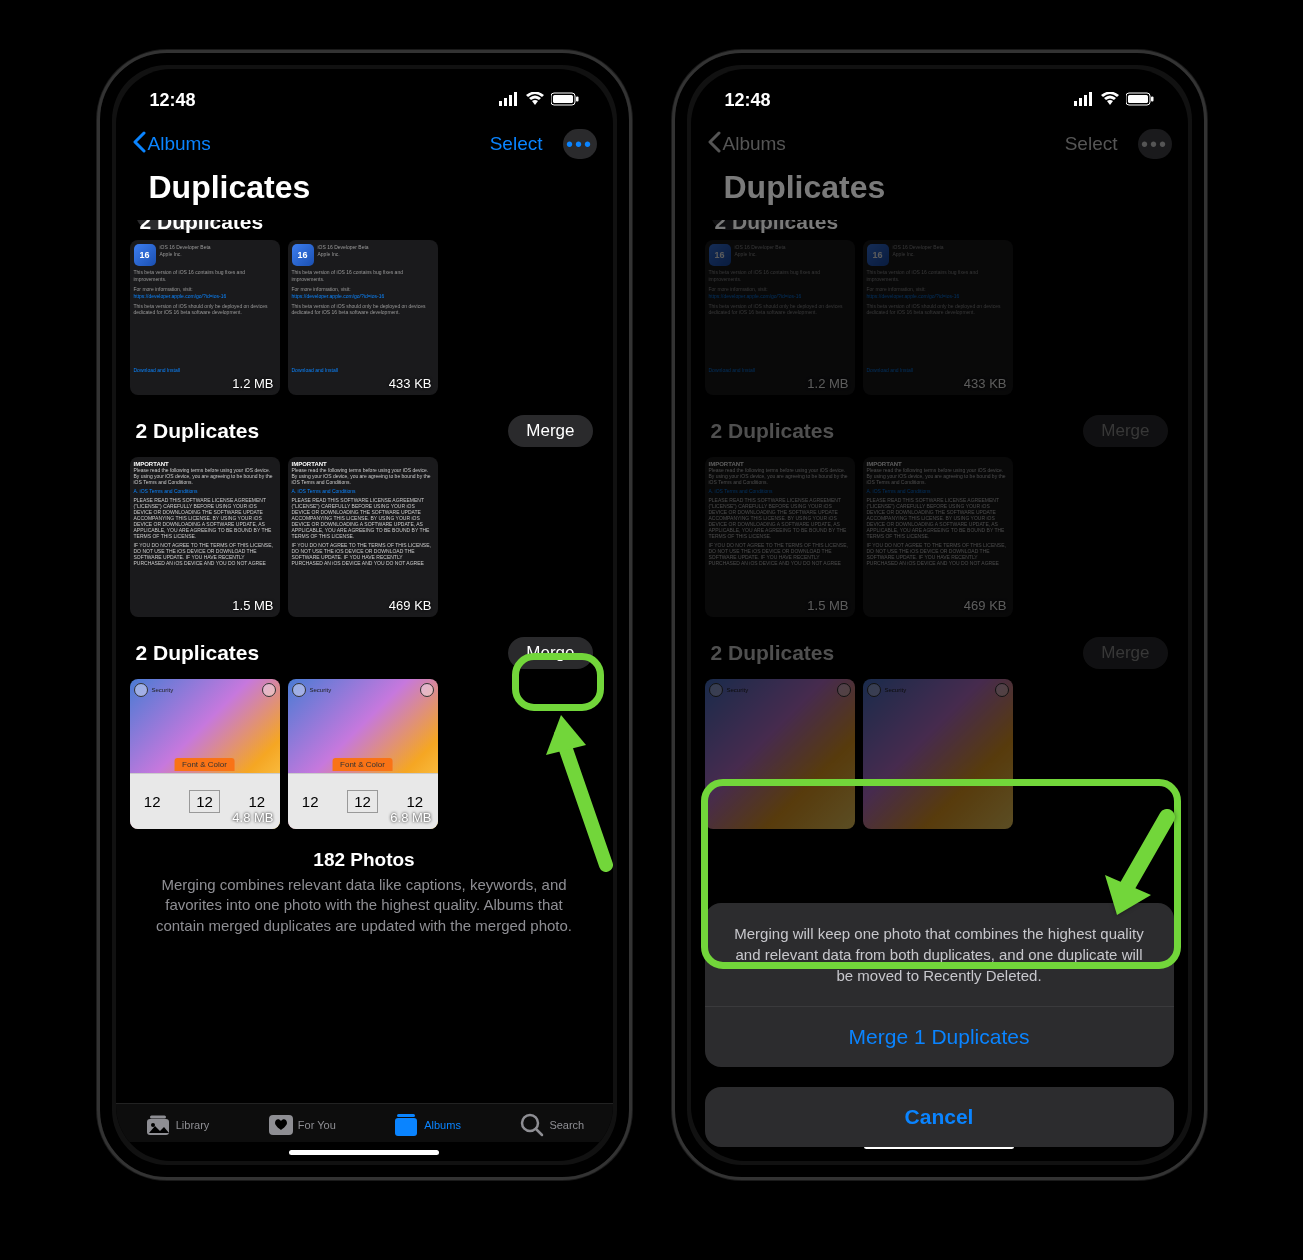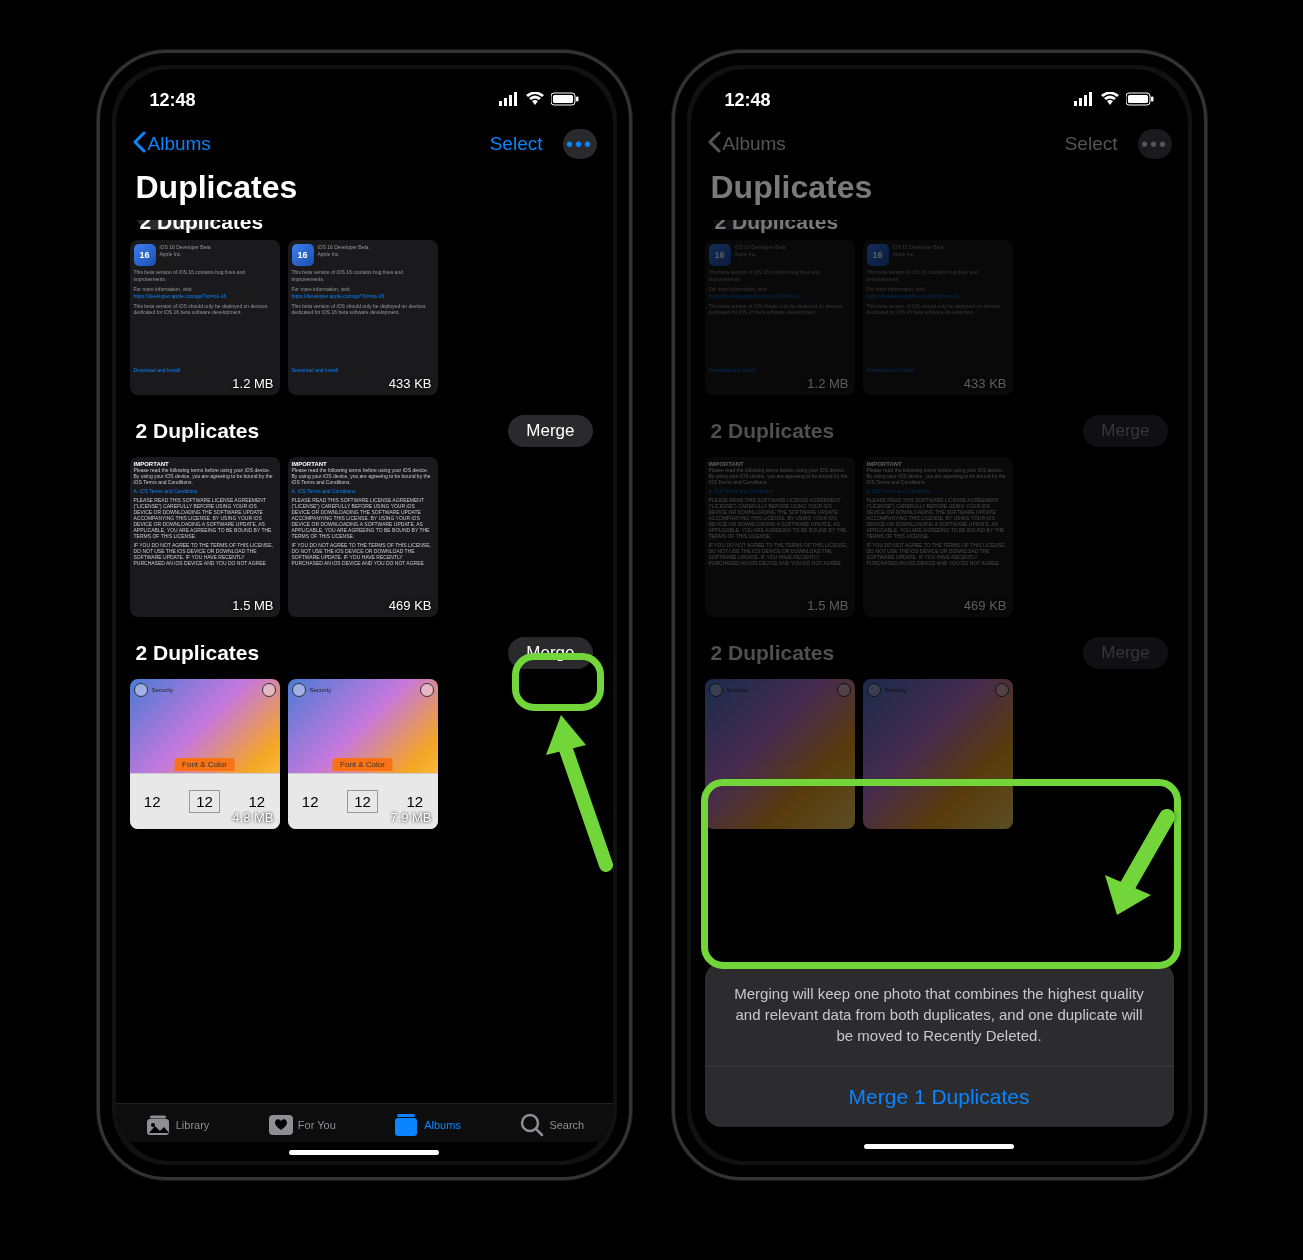--- a/index.html
+++ b/index.html
@@ -60,21 +60,21 @@
     display: flex;
     align-items: center;
     justify-content: space-between;
     padding: 8px 16px 6px;
   }
   .back-area { display:flex; align-items:center; gap:2px; color:#0a84ff; font-size:19px; }
   .right-nav { display:flex; align-items:center; gap:10px; }
   .select-btn { color:#0a84ff; font-size:19px; font-weight:500; padding:4px 10px; }
   .more-pill { background:#2a2a2c; color:#0a84ff; width:34px; height:30px; border-radius:15px; display:flex; align-items:center; justify-content:center; font-size:20px; letter-spacing:2px; }
   .title {
-    color:#fff; font-size:32px; font-weight:700; padding: 4px 20px 14px;
+    color:#fff; font-size:32px; font-weight:700; padding: 4px 33px 14px;
   }
   .content { flex:1; overflow:hidden; padding: 0 10px; }
   
   .group-header { display:flex; align-items:center; justify-content:space-between; padding:6px 10px 10px; }
   .group-header .lbl { color:#fff; font-size:21px; font-weight:600; }
   .merge-btn { background:#2a2a2c; color:#fff; border-radius:20px; padding:6px 18px; font-size:17px; font-weight:500; }
   
   .thumbs {
     display:flex; gap:8px; padding: 0 4px;
   }
@@ -279,25 +279,27 @@
                 <span class="circ"></span>
                 <span>Security</span>
                 <span class="circ" style="margin-left:auto;"></span>
               </div>
             <div class="panel">
               <span class="panel-title">Font &amp; Color</span>
               <span>12</span>
               <span style="border:1px solid #999;padding:2px 6px;">12</span>
               <span>12</span>
             </div>
-            <span class="size-badge">7.9 MB</span>
-          </div>
-        </div>
-      </div>
-
+            <span class="size-badge">6.8 MB</span>
+          </div>
+        </div>
+      </div>
+
+      <div class="footer-text">182 Photos</div>
+      <div class="footer-sub">Merging combines relevant data like captions, keywords, and favorites into one photo with the highest quality. Albums that contain merged duplicates are updated with the merged photo.</div>
     </div>
 
     <div class="tabbar">
       <div class="tab">
         <span class="tab-icon">
             <svg width="30" height="24">
               <rect x="3" y="6" width="22" height="16" rx="3" fill="#8e8e93"></rect>
               <rect x="6" y="2.5" width="16" height="3" rx="1.5" fill="#8e8e93"></rect>
               <circle cx="9" cy="12" r="2" fill="#000"></circle>
               <path d="M5 20 L11 13 L16 18 L20 14 L25 20 Z" fill="#000"></path>
@@ -470,20 +472,21 @@
           </div>
         </div>
       </div>
     </div>
 
     <div class="action-sheet">
       <div class="sheet-card">
         <div class="sheet-text">Merging will keep one photo that combines the highest quality and relevant data from both duplicates, and one duplicate will be moved to Recently Deleted.</div>
         <div class="sheet-action">Merge 1 Duplicates</div>
       </div>
+      <div class="sheet-cancel">Cancel</div>
     </div>
 
     <div class="highlight-box" style="top:710px; left:10px; width:480px; height:190px;"></div>
     <div class="arrow" style="top:738px; left:398px;">
       <svg width="100" height="120">
           <path d="M78 10 L35 85" stroke="#72d63a" stroke-width="16" stroke-linecap="round"></path>
           <path d="M16 68 L28 108 L62 88 Z" fill="#72d63a"></path>
         </svg>
     </div>
     <div class="home-bar" style="position:absolute; bottom:6px; left:50%; transform:translateX(-50%);"></div>

